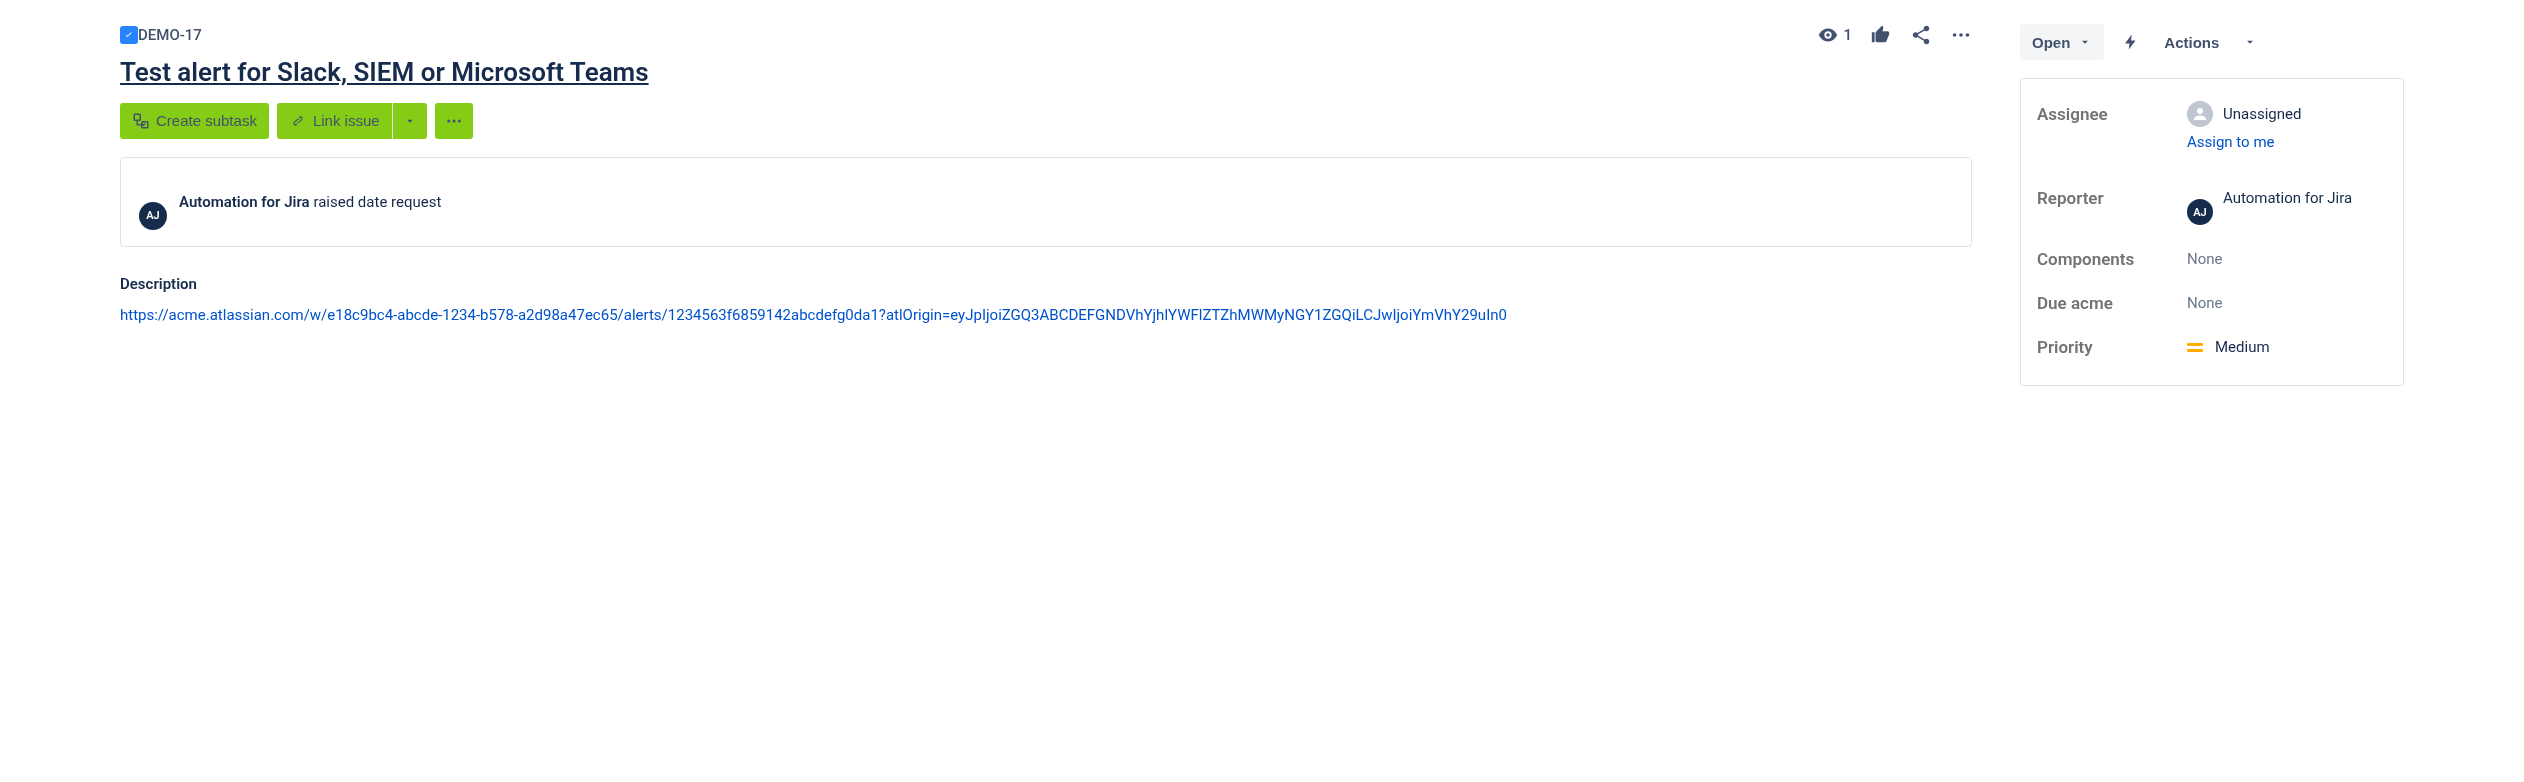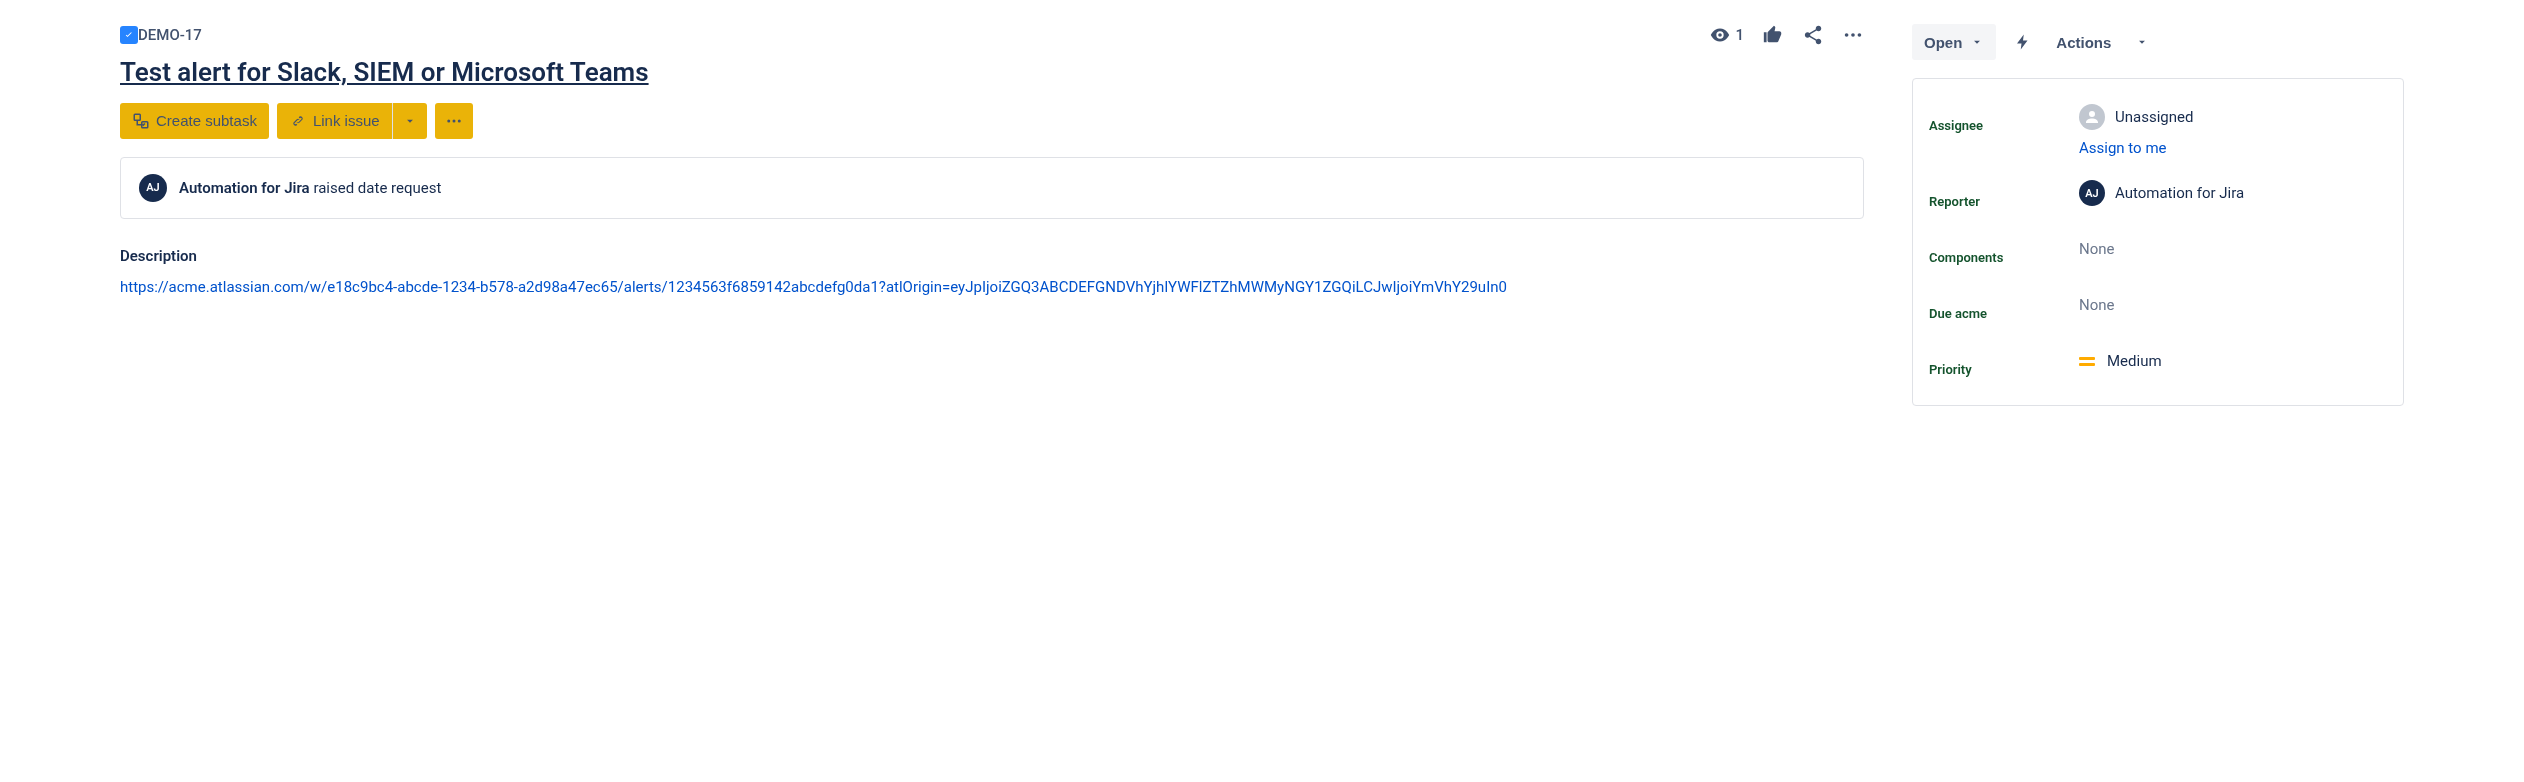--- a/index.html
+++ b/index.html
@@ -13,21 +13,21 @@
     display: flex;
     padding: 24px 120px 0 120px;
     gap: 48px;
     max-width: 2524px;
   }
   .main {
     flex: 1;
     min-width: 0;
   }
   .sidebar {
-    width: 492px;
+    width: 384px;
     flex-shrink: 0;
   }
   .top-row {
     display: flex;
     justify-content: space-between;
     align-items: center;
     margin-bottom: 10px;
   }
   .breadcrumb {
     display: flex;
@@ -70,21 +70,21 @@
   }
   .action-buttons {
     display: flex;
     gap: 8px;
     margin-bottom: 18px;
   }
   .btn {
     display: inline-flex;
     align-items: center;
     gap: 6px;
-    background: #eab308;
+    background: #84cc16;
     border: none;
     border-radius: 3px;
     padding: 8px 12px;
     font-size: 15px;
     font-weight: 500;
     color: #42526E;
     cursor: pointer;
     height: 36px;
   }
   .btn.split-left { border-top-right-radius:0; border-bottom-right-radius:0; }
@@ -104,20 +104,21 @@
     height: 28px;
     border-radius: 50%;
     background: #172B4D;
     color: #fff;
     font-size: 11px;
     font-weight: 600;
     display:flex;
     align-items:center;
     justify-content:center;
     flex-shrink:0;
+    margin-top:28px;
   }
   .request-text { font-size:15px; color:#172B4D; }
   .request-text .author { font-weight: 600; }
   .section-heading {
     font-size: 15px;
     font-weight: 600;
     color: #172B4D;
     margin-bottom: 10px;
   }
   .description-link {
@@ -175,25 +176,24 @@
   .details-title { font-size:16px; font-weight:600; color:#172B4D; }
   .details-body { padding: 10px 16px 16px 16px; }
   .detail-row {
     display:flex;
     align-items:center;
     padding: 12px 0;
     min-height: 40px;
   }
   .detail-label {
     width: 150px;
-    color:#14532d;
-    font-size:13px;
+    color:#737373;
+    font-size:17px;
     font-weight:600;
     flex-shrink:0;
-    margin-top:17px;
   }
   .detail-value {
     display:flex;
     align-items:center;
     gap:10px;
     color:#172B4D;
     font-size:15px;
   }
   .detail-value.muted { color:#6B778C; }
   .assign-link {

